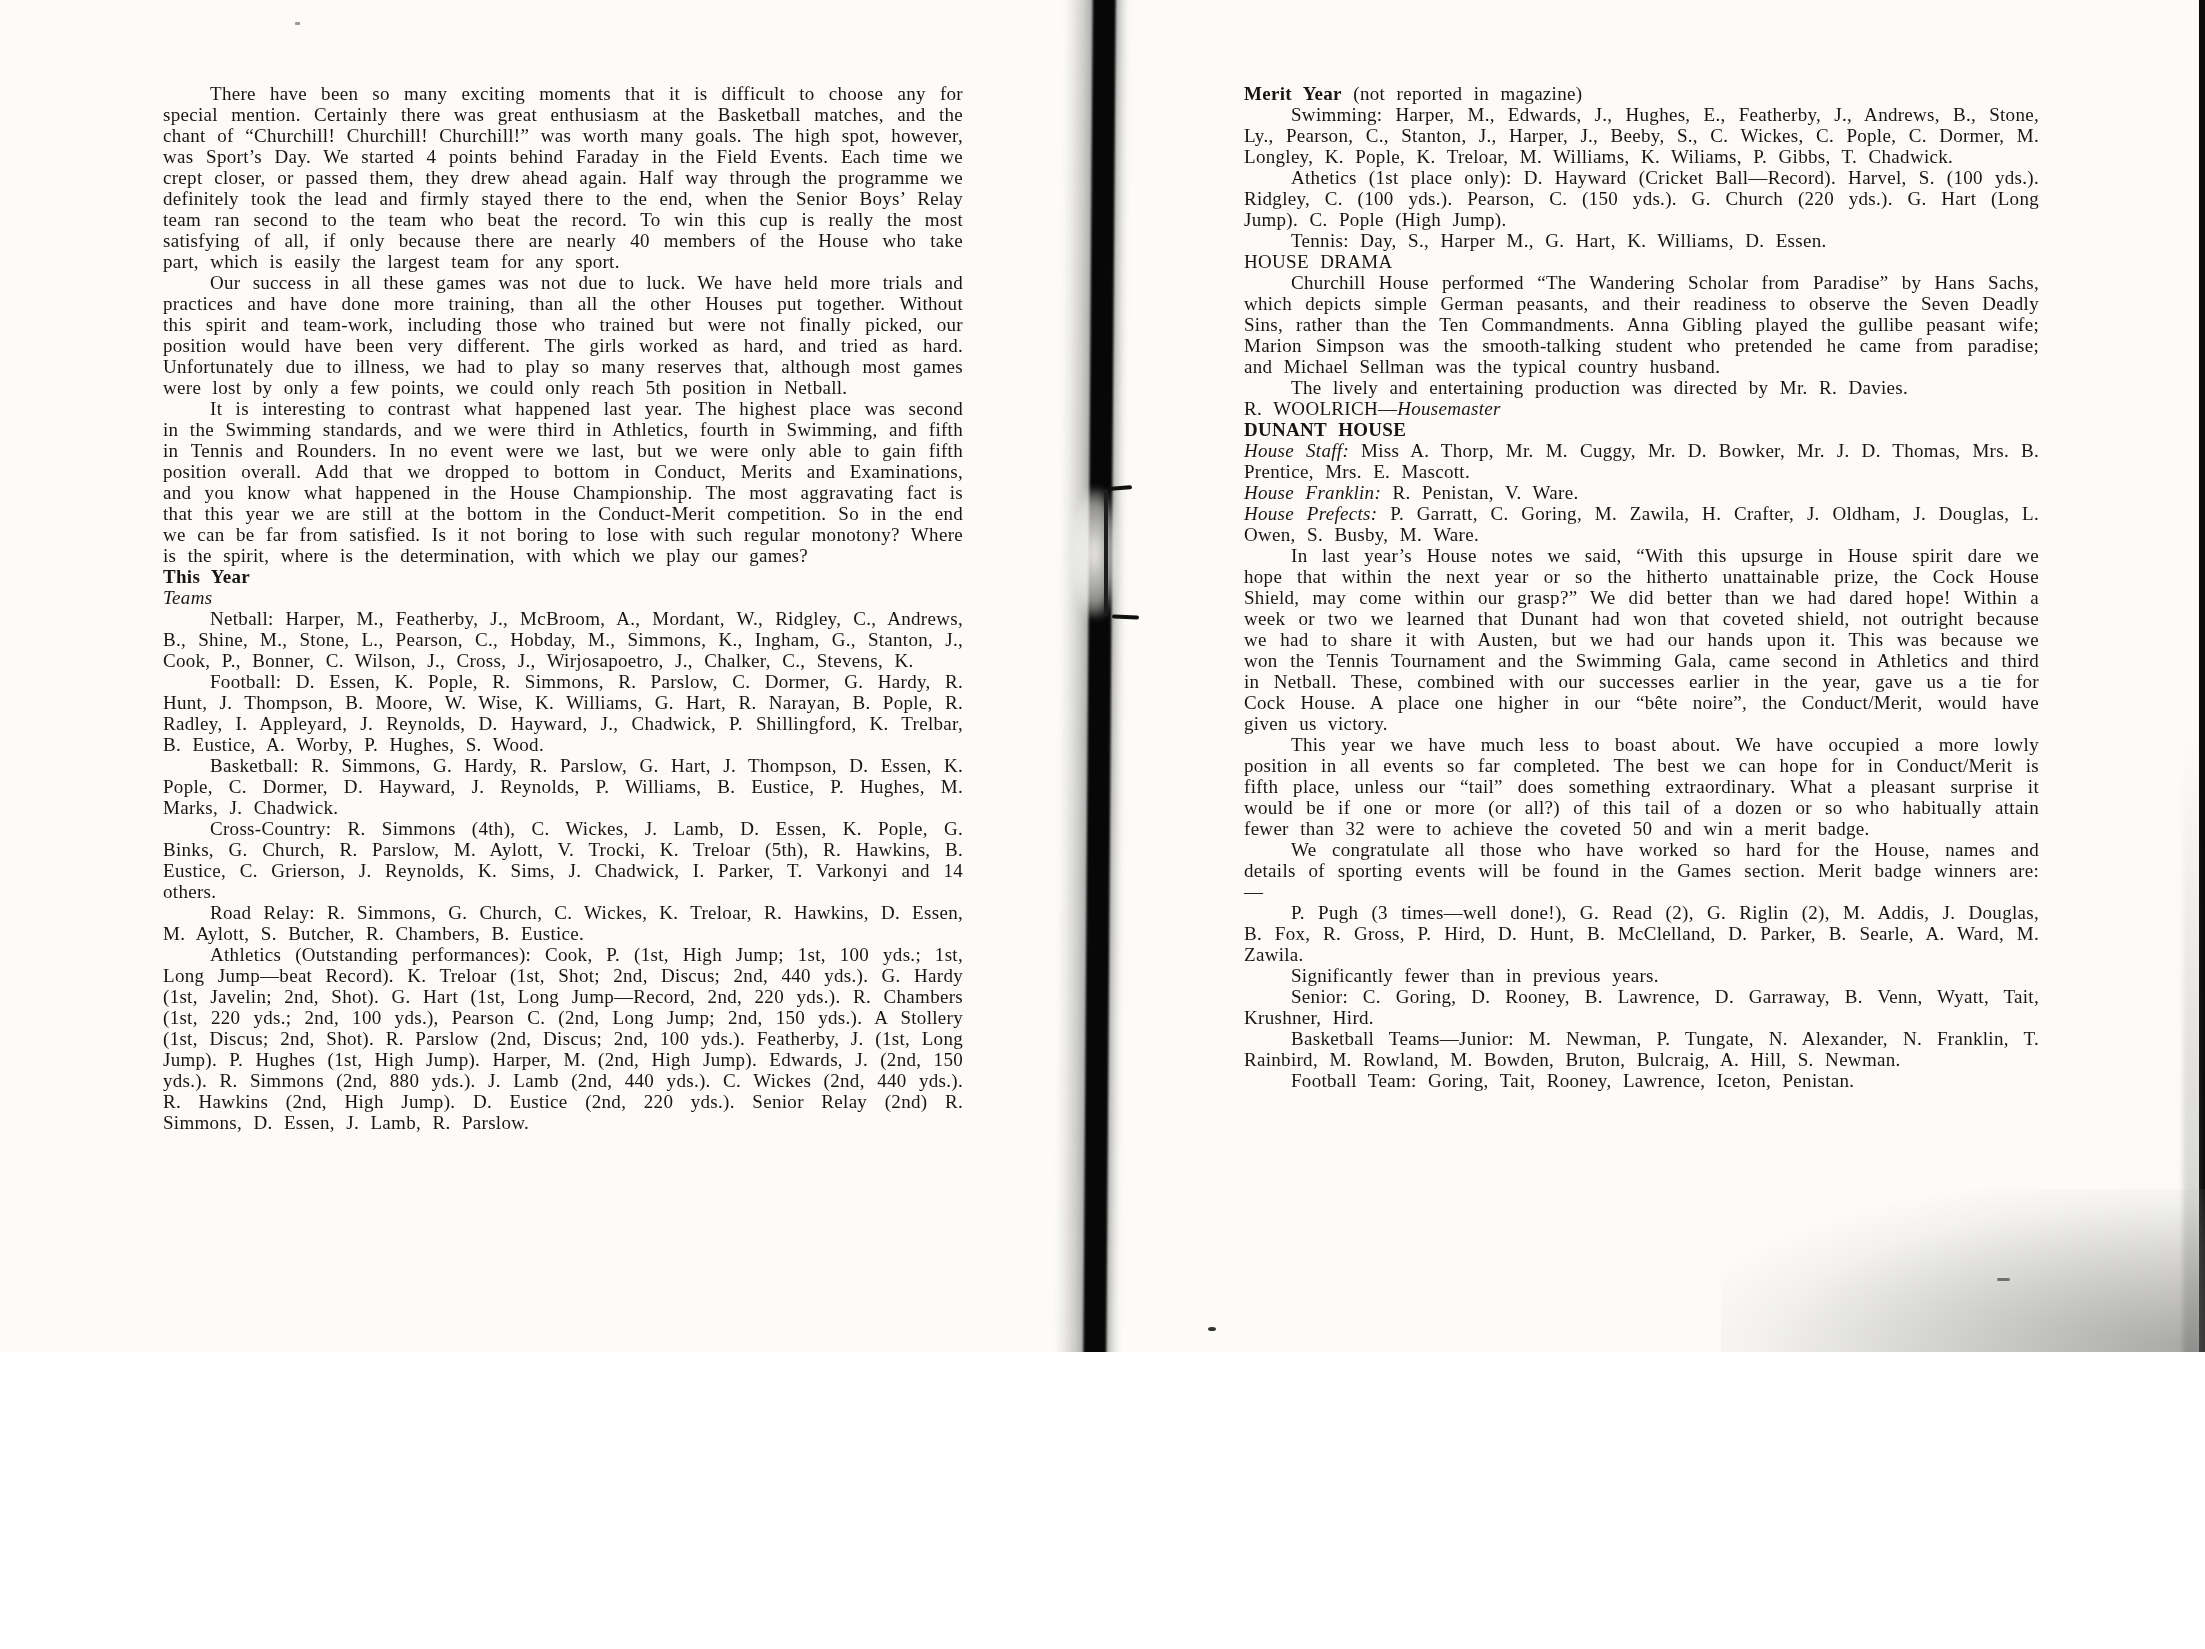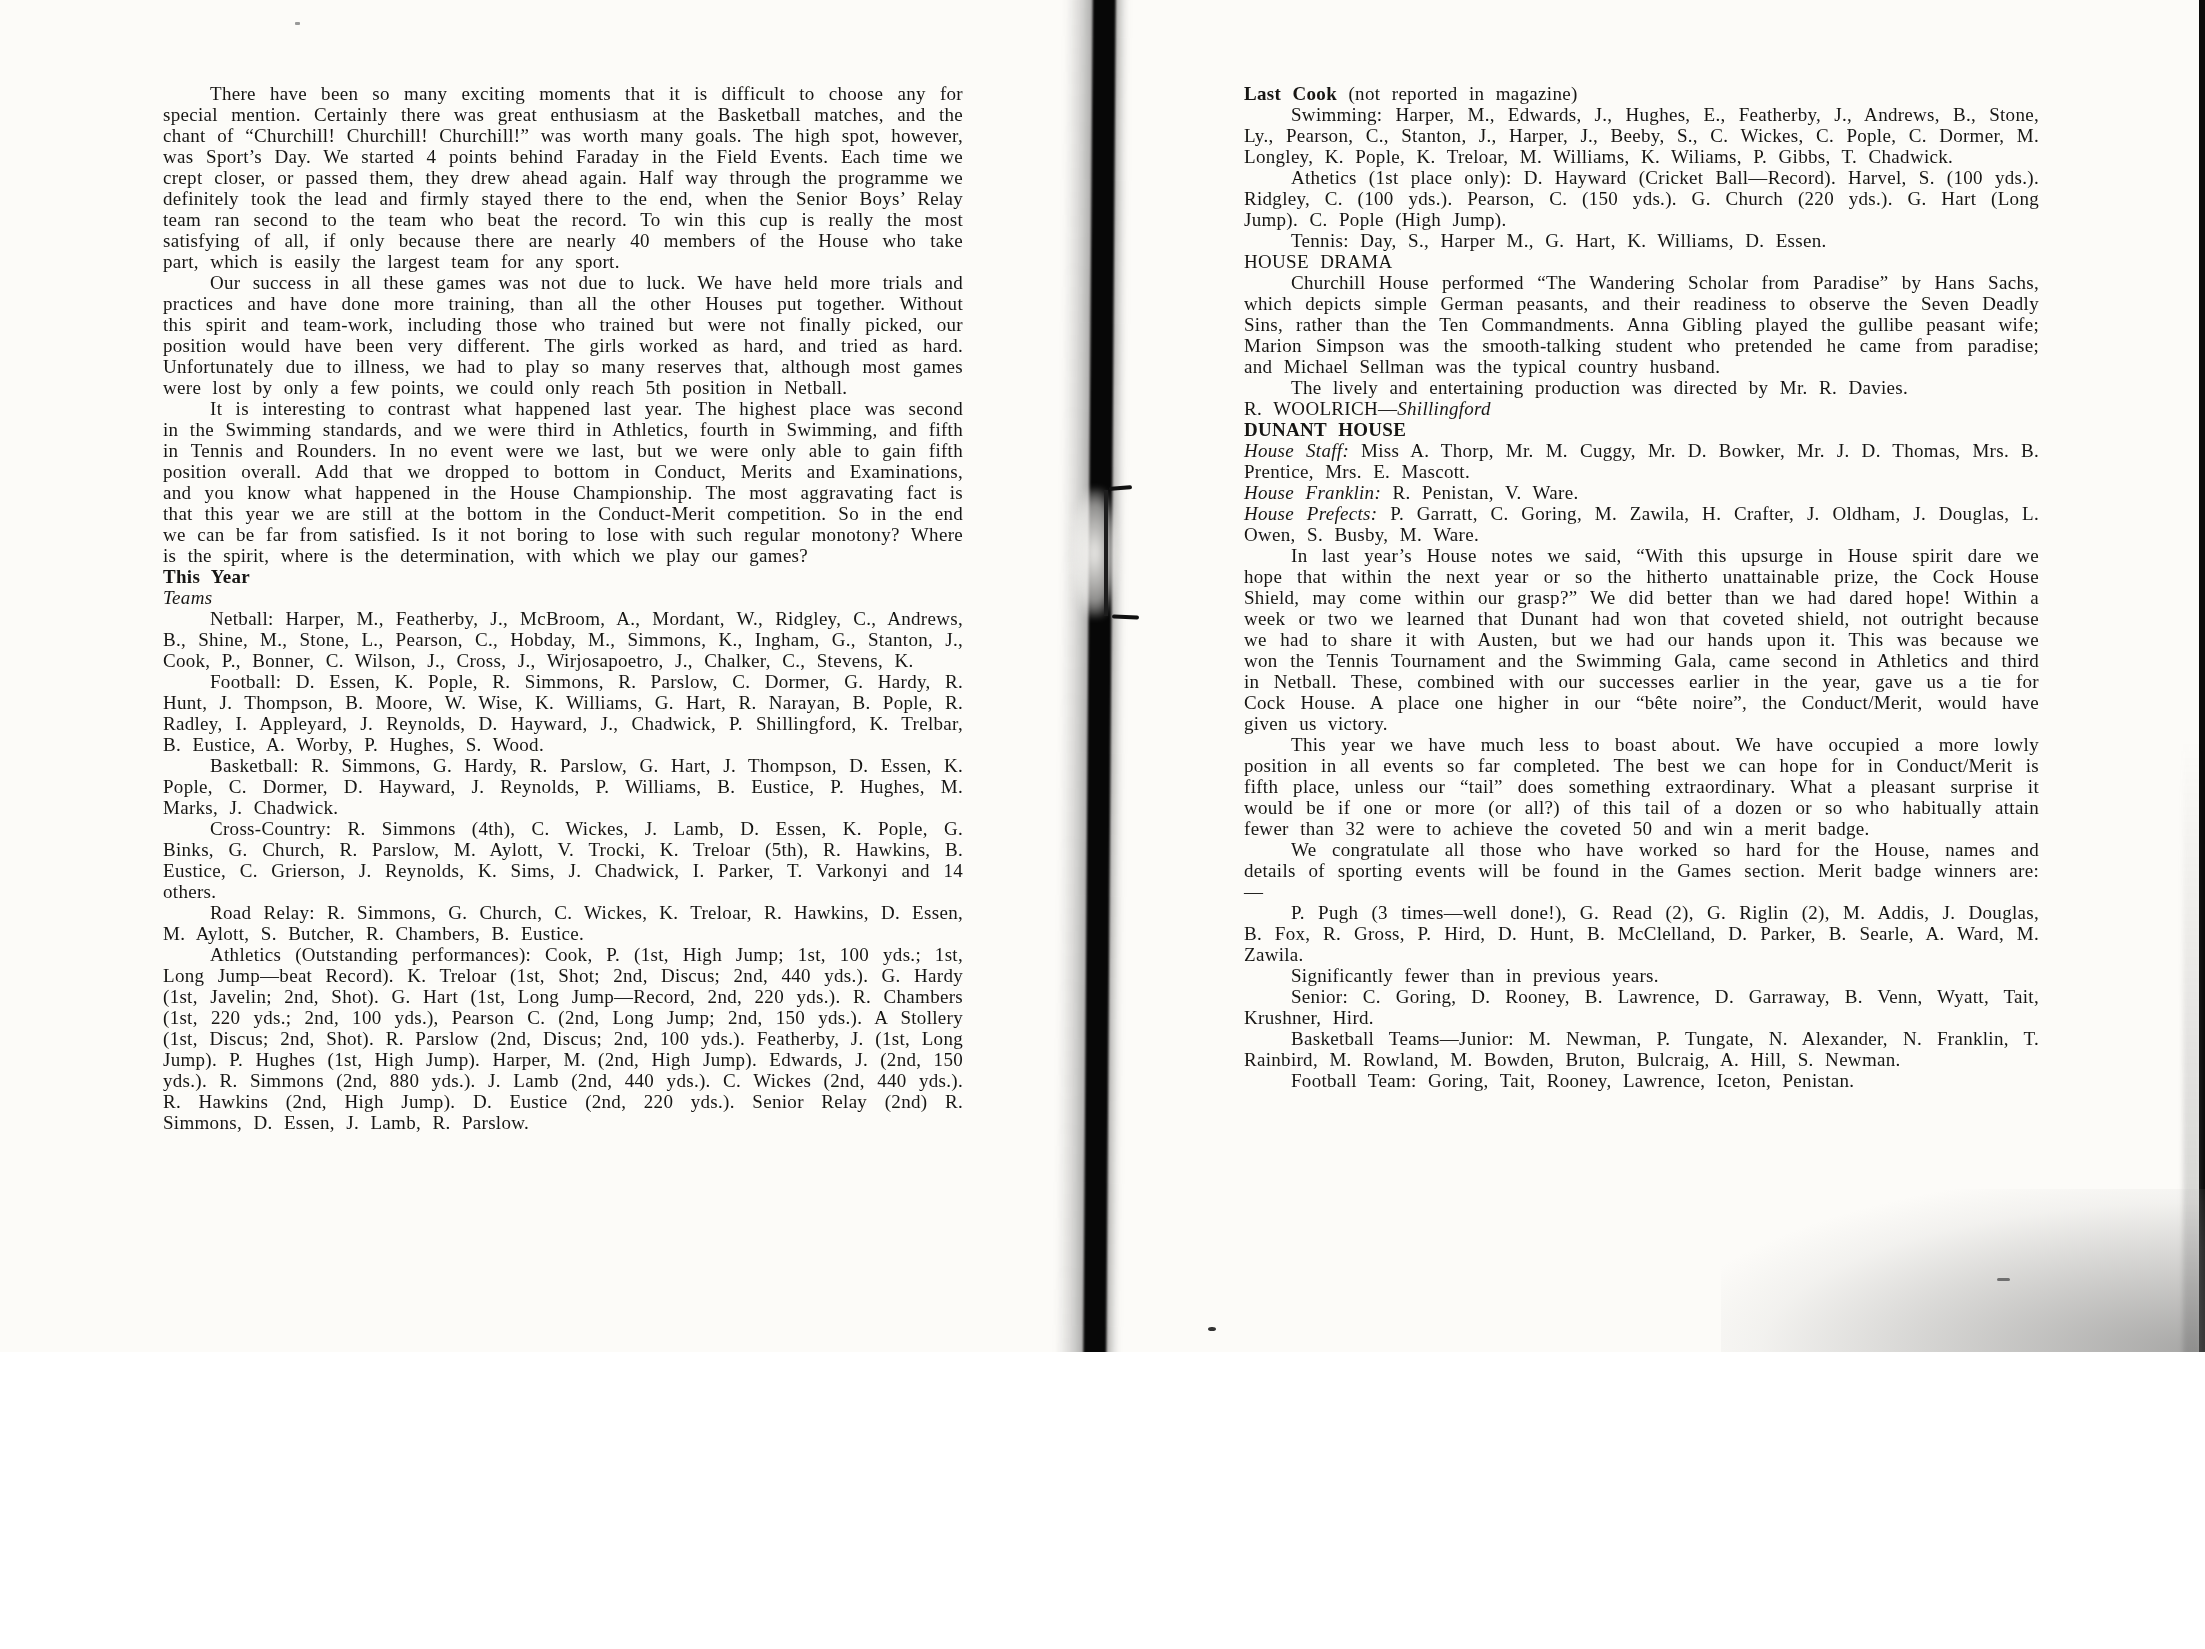--- a/index.html
+++ b/index.html
@@ -76,30 +76,30 @@
     <p class="body ind">Football: D. Essen, K. Pople, R. Simmons, R. Parslow, C. Dormer, G. Hardy, R. Hunt, J. Thompson, B. Moore, W. Wise, K. Williams, G. Hart, R. Narayan, B. Pople, R. Radley, I. Appleyard, J. Reynolds, D. Hayward, J., Chadwick, P. Shillingford, K. Trelbar, B. Eustice, A. Worby, P. Hughes, S. Wood.</p>
     <p class="body ind">Basketball: R. Simmons, G. Hardy, R. Parslow, G. Hart, J. Thompson, D. Essen, K. Pople, C. Dormer, D. Hayward, J. Reynolds, P. Williams, B. Eustice, P. Hughes, M. Marks, J. Chadwick.</p>
     <p class="body ind">Cross-Country: R. Simmons (4th), C. Wickes, J. Lamb, D. Essen, K. Pople, G. Binks, G. Church, R. Parslow, M. Aylott, V. Trocki, K. Treloar (5th), R. Hawkins, B. Eustice, C. Grierson, J. Reynolds, K. Sims, J. Chadwick, I. Parker, T. Varkonyi and 14 others.</p>
     <p class="body ind">Road Relay: R. Simmons, G. Church, C. Wickes, K. Treloar, R. Hawkins, D. Essen, M. Aylott, S. Butcher, R. Chambers, B. Eustice.</p>
     <p class="body ind">Athletics (Outstanding performances): Cook, P. (1st, High Jump; 1st, 100 yds.; 1st, Long Jump—beat Record). K. Treloar (1st, Shot; 2nd, Discus; 2nd, 440 yds.). G. Hardy (1st, Javelin; 2nd, Shot). G. Hart (1st, Long Jump—Record, 2nd, 220 yds.). R. Chambers (1st, 220 yds.; 2nd, 100 yds.), Pearson C. (2nd, Long Jump; 2nd, 150 yds.). A Stollery (1st, Discus; 2nd, Shot). R. Parslow (2nd, Discus; 2nd, 100 yds.). Featherby, J. (1st, Long Jump). P. Hughes (1st, High Jump). Harper, M. (2nd, High Jump). Edwards, J. (2nd, 150 yds.). R. Simmons (2nd, 880 yds.). J. Lamb (2nd, 440 yds.). C. Wickes (2nd, 440 yds.). R. Hawkins (2nd, High Jump). D. Eustice (2nd, 220 yds.). Senior Relay (2nd) R. Simmons, D. Essen, J. Lamb, R. Parslow.</p>
 
     <div class="pagenum">26</div>
   </div>
 
   <div class="page right">
-    <p class="body center h-lastyear"><span class="bold">Last Cook</span><span> (not reported in magazine)</span></p>
+    <p class="body center h-lastyear"><span class="bold">Merit Year</span><span> (not reported in magazine)</span></p>
 
     <p class="body ind">Swimming: Harper, M., Edwards, J., Hughes, E., Featherby, J., Andrews, B., Stone, Ly., Pearson, C., Stanton, J., Harper, J., Beeby, S., C. Wickes, C. Pople, C. Dormer, M. Longley, K. Pople, K. Treloar, M. Williams, K. Wiliams, P. Gibbs, T. Chadwick.</p>
     <p class="body ind">Athetics (1st place only): D. Hayward (Cricket Ball—Record). Harvel, S. (100 yds.). Ridgley, C. (100 yds.). Pearson, C. (150 yds.). G. Church (220 yds.). G. Hart (Long Jump). C. Pople (High Jump).</p>
     <p class="body ind">Tennis: Day, S., Harper M., G. Hart, K. Williams, D. Essen.</p>
 
     <p class="body h-caps">HOUSE DRAMA</p>
     <p class="body ind">Churchill House performed “The Wandering Scholar from Paradise” by Hans Sachs, which depicts simple German peasants, and their readiness to observe the Seven Deadly Sins, rather than the Ten Commandments. Anna Gibling played the gullibe peasant wife; Marion Simpson was the smooth-talking student who pretended he came from paradise; and Michael Sellman was the typical country husband.</p>
     <p class="body ind">The lively and entertaining production was directed by Mr. R. Davies.</p>
-    <p class="body right-align sig"><span>R. WOOLRICH—</span><span class="italic">Shillingford</span></p>
+    <p class="body right-align sig"><span>R. WOOLRICH—</span><span class="italic">Housemaster</span></p>
 
     <p class="body h-caps-bold">DUNANT HOUSE</p>
 
     <p class="body"><span class="italic">House Staff:</span><span> Miss A. Thorp, Mr. M. Cuggy, Mr. D. Bowker, Mr. J. D. Thomas, Mrs. B. Prentice, Mrs. E. Mascott.</span></p>
     <p class="body"><span class="italic">House Franklin:</span><span> R. Penistan, V. Ware.</span></p>
     <p class="body"><span class="italic">House Prefects:</span><span> P. Garratt, C. Goring, M. Zawila, H. Crafter, J. Oldham, J. Douglas, L. Owen, S. Busby, M. Ware.</span></p>
 
     <p class="body ind mt">In last year’s House notes we said, “With this upsurge in House spirit dare we hope that within the next year or so the hitherto unattainable prize, the Cock House Shield, may come within our grasp?” We did better than we had dared hope! Within a week or two we learned that Dunant had won that coveted shield, not outright because we had to share it with Austen, but we had our hands upon it. This was because we won the Tennis Tournament and the Swimming Gala, came second in Athletics and third in Netball. These, combined with our successes earlier in the year, gave us a tie for Cock House. A place one higher in our “bête noire”, the Conduct/Merit, would have given us victory.</p>
     <p class="body ind">This year we have much less to boast about. We have occupied a more lowly position in all events so far completed. The best we can hope for in Conduct/Merit is fifth place, unless our “tail” does something extraordinary. What a pleasant surprise it would be if one or more (or all?) of this tail of a dozen or so who habitually attain fewer than 32 were to achieve the coveted 50 and win a merit badge.</p>
     <p class="body ind">We congratulate all those who have worked so hard for the House, names and details of sporting events will be found in the Games section. Merit badge winners are:—</p>

